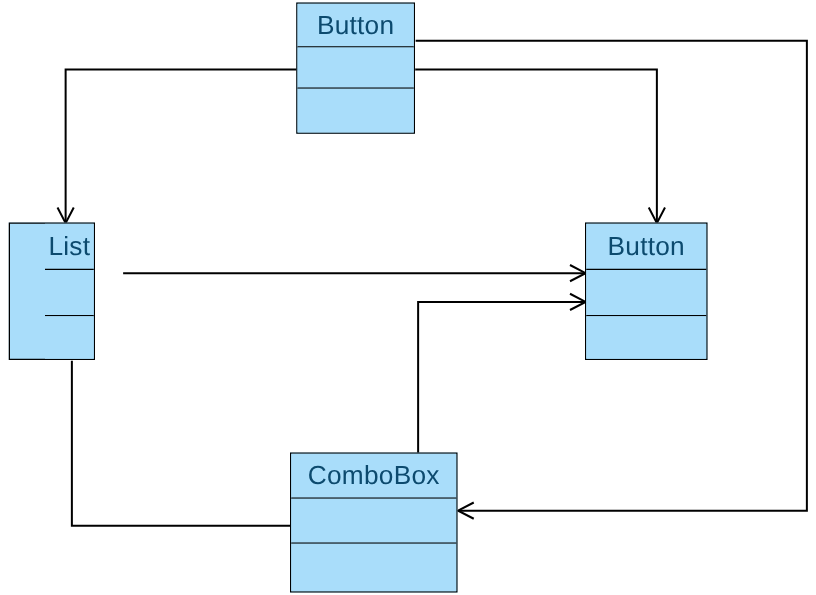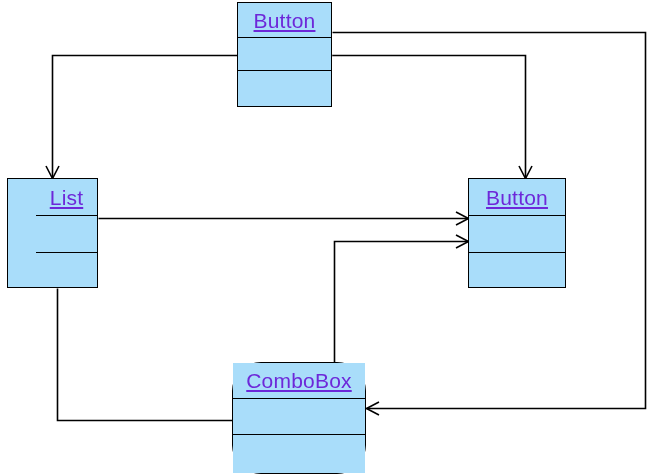--- a/index.html
+++ b/index.html
@@ -40,28 +40,27 @@
   .uml-compartment.name-compartment {
     display: flex;
     align-items: center;
     justify-content: center;
     border-bottom: 1px solid #000000;
   }
   .uml-compartment.attr-compartment {
     border-bottom: 1px solid #000000;
   }
   .uml-class-name {
-    color: #6d28d9;
+    color: #0c4a6e;
     font-family: "Liberation Sans", sans-serif;
     font-size: 21px;
     font-weight: normal;
     line-height: 1;
     letter-spacing: 0.2px;
     white-space: nowrap;
-    text-decoration: underline;
   }
 </style>
 </head>
 <body>
 
 <div id="diagram-canvas">
 
   <svg id="edge-layer" viewBox="0 0 653 476" width="653" height="476" xmlns="http://www.w3.org/2000/svg">
 
     <g>
@@ -95,37 +94,37 @@
   </svg>
 
   <div class="uml-class" id="node-button" style="left: 237px; top: 2px; width: 95px; height: 105px;">
     <div class="uml-compartment name-compartment" style="height: 35px;">
       <span class="uml-class-name">Button</span>
     </div>
     <div class="uml-compartment attr-compartment" style="height: 33px;"></div>
     <div class="uml-compartment ops-compartment" style="height: 35px;"></div>
   </div>
 
-  <div class="uml-class" id="node-list" style="left: 7px; top: 178px; width: 91px; height: 110px; padding-left: 28px;">
+  <div class="uml-class" id="node-list" style="left: 7px; top: 178px; width: 69px; height: 110px; padding-left: 28px;">
     <div class="uml-compartment name-compartment" style="height: 37px;">
       <span class="uml-class-name">List</span>
     </div>
     <div class="uml-compartment attr-compartment" style="height: 37px;"></div>
     <div class="uml-compartment ops-compartment" style="height: 34px;"></div>
   </div>
 
   <div class="uml-class" id="node-textbox" style="left: 468px; top: 178px; width: 98px; height: 110px;">
     <div class="uml-compartment name-compartment" style="height: 37px;">
       <span class="uml-class-name">Button</span>
     </div>
     <div class="uml-compartment attr-compartment" style="height: 37px;"></div>
     <div class="uml-compartment ops-compartment" style="height: 34px;"></div>
   </div>
 
-  <div class="uml-class" id="node-combobox" style="left: 232px; top: 362px; width: 134px; height: 112px; border-radius: 29px;">
+  <div class="uml-class" id="node-combobox" style="left: 232px; top: 362px; width: 134px; height: 112px;">
     <div class="uml-compartment name-compartment" style="height: 36px;">
       <span class="uml-class-name">ComboBox</span>
     </div>
     <div class="uml-compartment attr-compartment" style="height: 36px;"></div>
     <div class="uml-compartment ops-compartment" style="height: 38px;"></div>
   </div>
 
 </div>
 
 </body></html>

